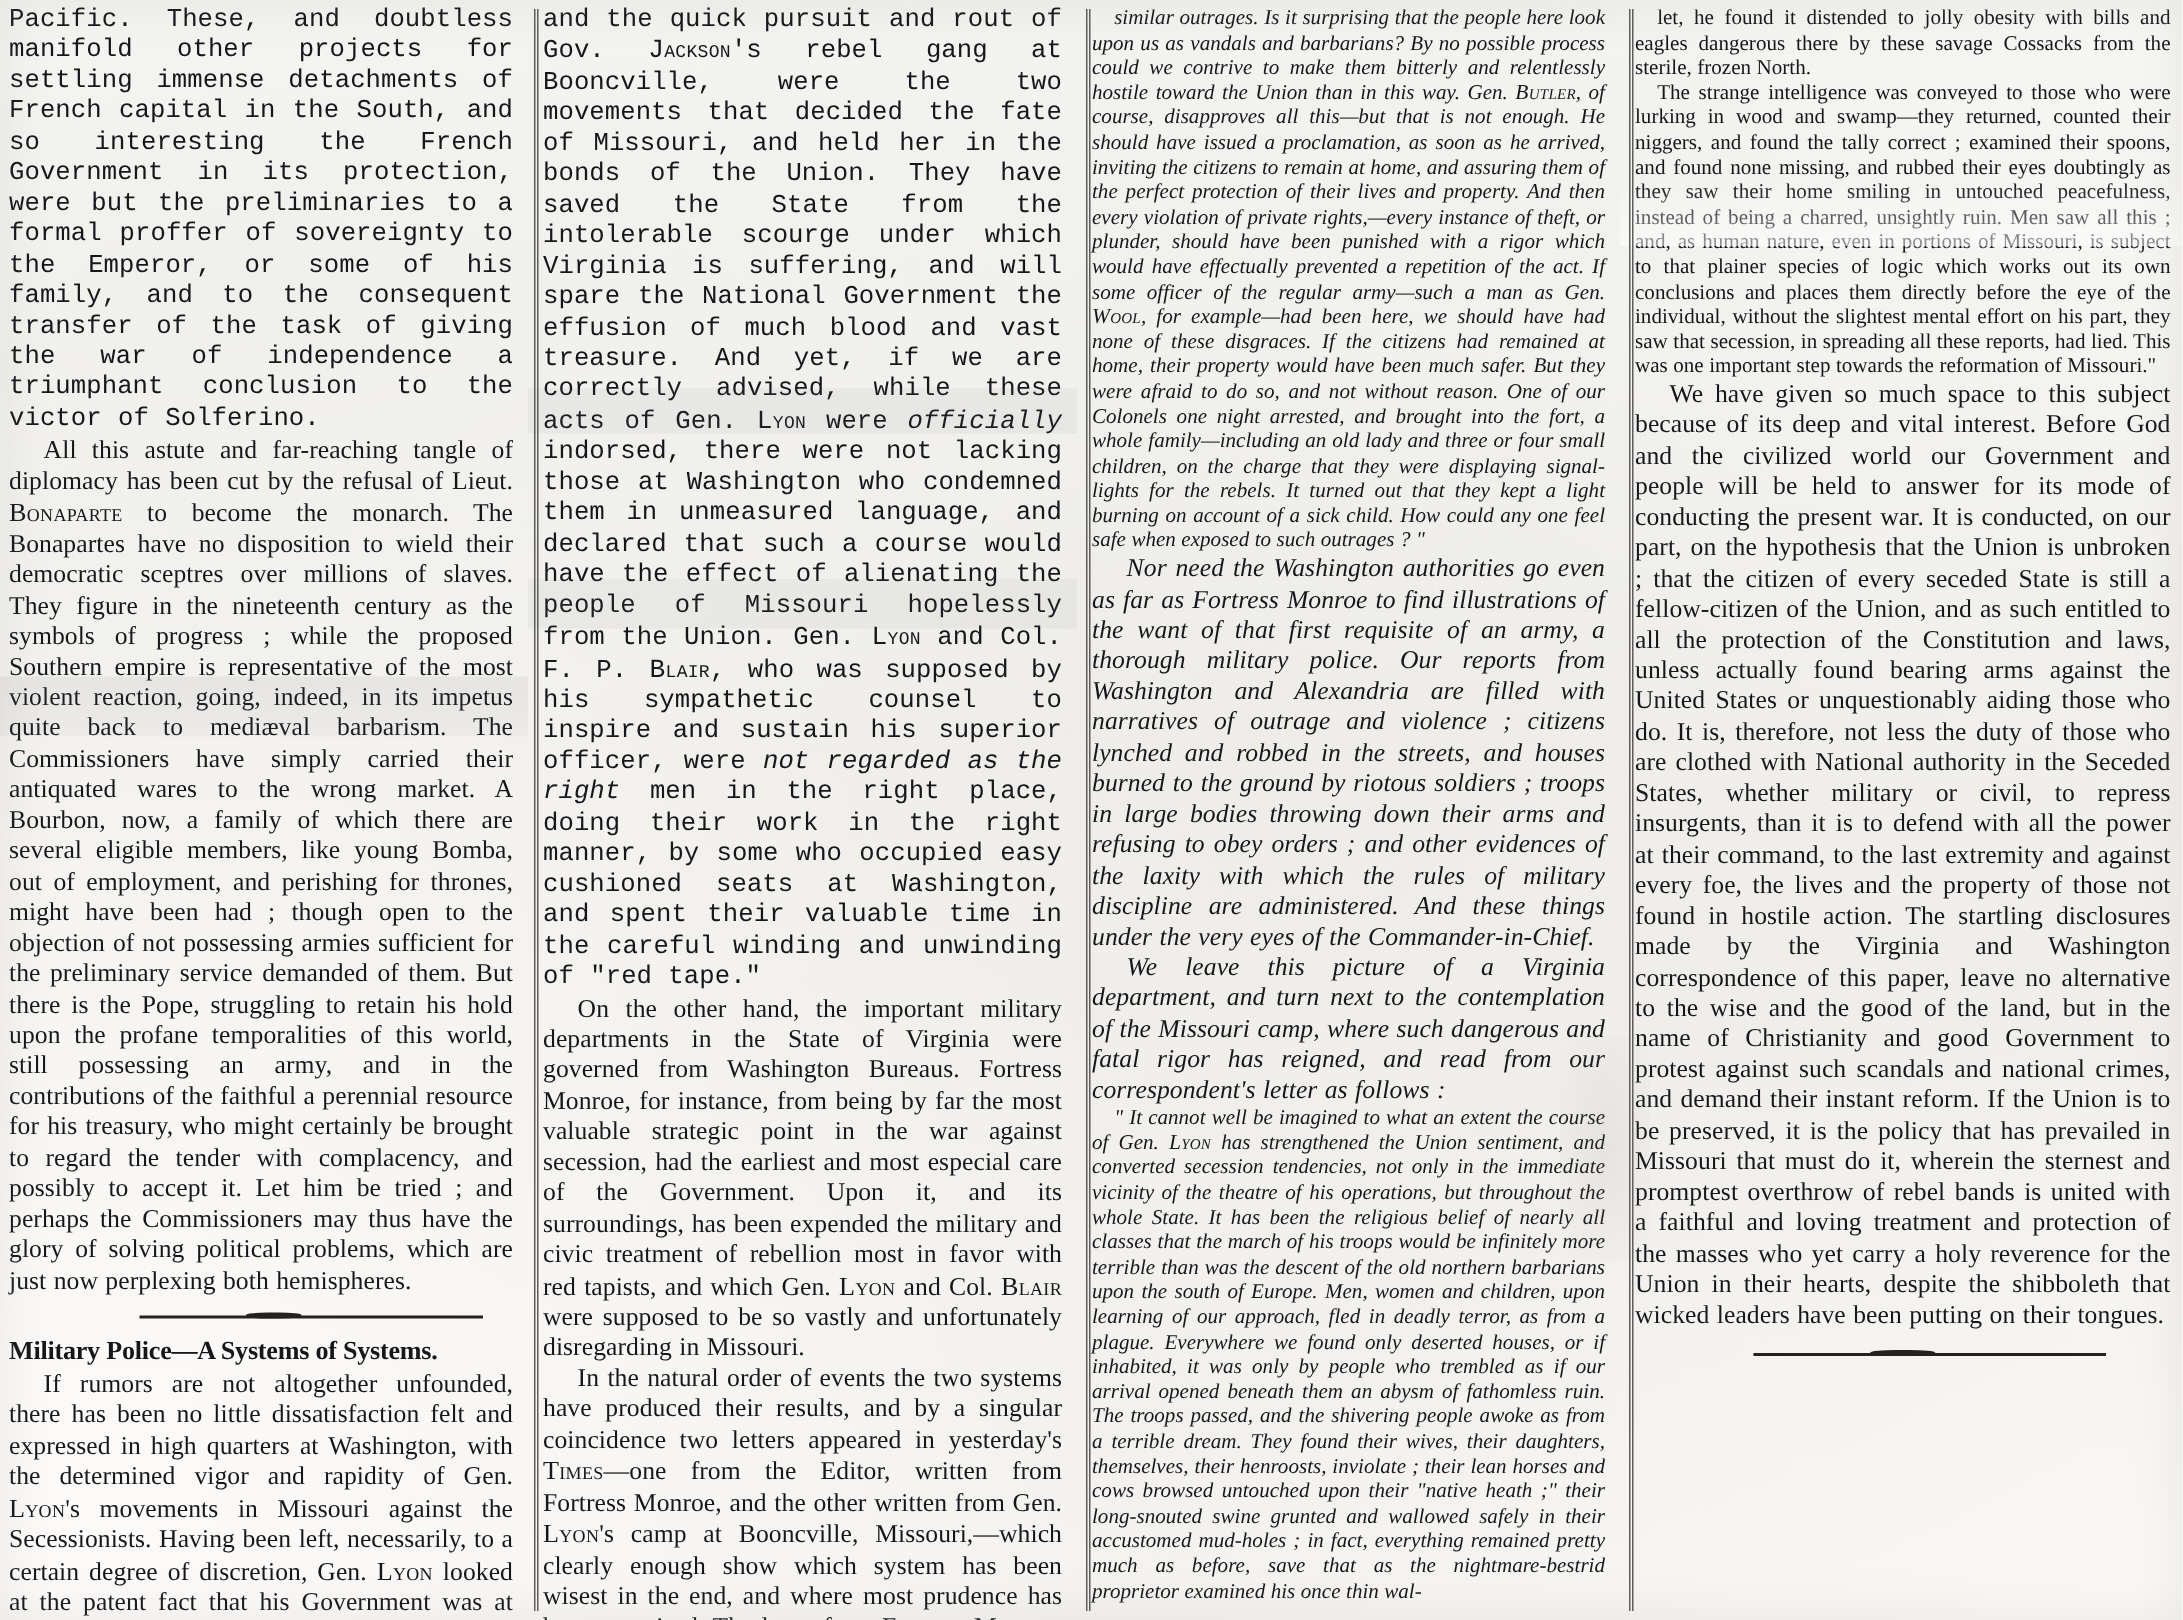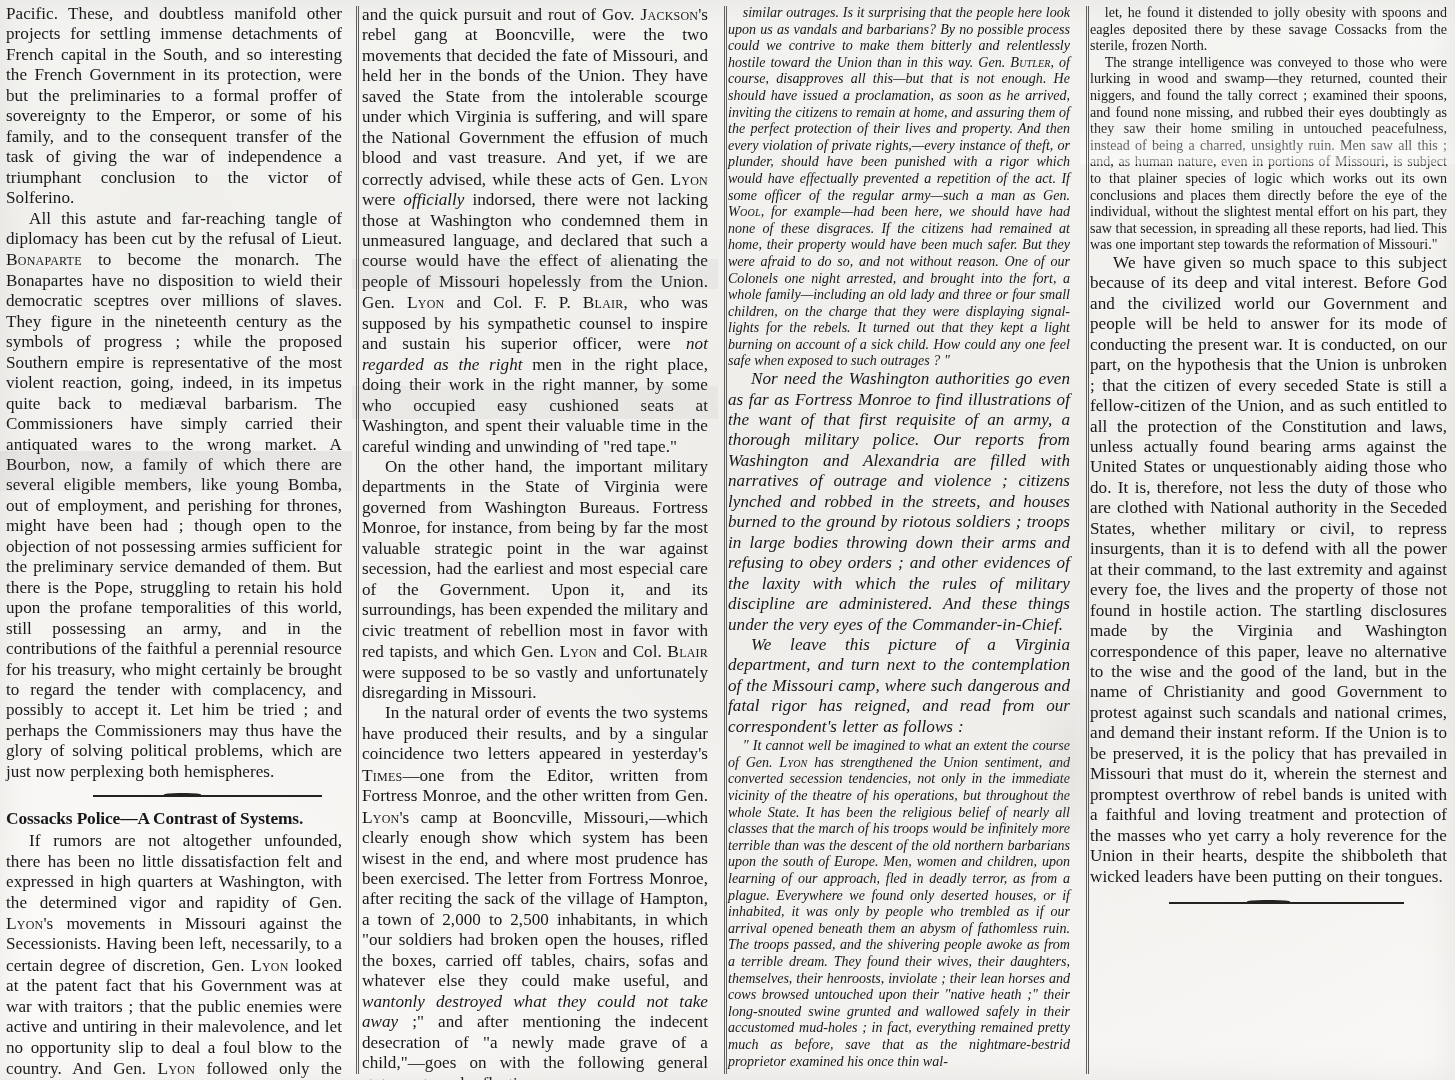--- a/index.html
+++ b/index.html
@@ -79,21 +79,21 @@
     hyphens: manual;
   }
 
   .body p {
     font-size: 17.1px;
     line-height: 20.45px;
     letter-spacing: 0.04px;
     text-indent: 1.35em;
     word-spacing: 0.035em;
   }
-  .body p.noindent { text-indent: 0; }
+  .body p.noindent { text-indent: 0; font-family: Liberation Mono, monospace; }
 
   
   .quoted p {
     font-size: 14.05px;
     line-height: 16.6px;
     text-indent: 1.05em;
     word-spacing: 0.01em;
   }
 
   
@@ -206,21 +206,21 @@
 
     <div class="col col-1">
       <div class="artifact band-1"></div>
       <div class="body">
         <p class="noindent">Pacific. These, and doubtless manifold other projects for settling immense detachments of French capital in the South, and so interesting the French Government in its protection, were but the preliminaries to a formal proffer of sovereignty to the Emperor, or some of his family, and to the consequent transfer of the task of giving the war of independence a triumphant conclusion to the victor of Solferino.</p>
         <p>All this astute and far-reaching tangle of diplomacy has been cut by the refusal of Lieut. <span class="sc">Bonaparte</span> to become the monarch. The Bonapartes have no disposition to wield their democratic sceptres over millions of slaves. They figure in the nineteenth century as the symbols of progress ; while the proposed Southern empire is representative of the most violent reaction, going, indeed, in its impetus quite back to mediæval barbarism. The Commissioners have simply carried their antiquated wares to the wrong market. A Bourbon, now, a family of which there are several eligible members, like young Bomba, out of employment, and perishing for thrones, might have been had ; though open to the objection of not possessing armies sufficient for the preliminary service demanded of them. But there is the Pope, struggling to retain his hold upon the profane temporalities of this world, still possessing an army, and in the contributions of the faithful a perennial resource for his treasury, who might certainly be brought to regard the tender with complacency, and possibly to accept it. Let him be tried ; and perhaps the Commissioners may thus have the glory of solving political problems, which are just now perplexing both hemispheres.</p>
       </div>
 
       <div class="divider"></div>
 
-      <div class="headline">Cossacks Police—A Contrast of Systems.</div>
+      <div class="headline">Military Police—A Systems of Systems.</div>
 
       <div class="body">
         <p>If rumors are not altogether unfounded, there has been no little dissatisfaction felt and expressed in high quarters at Washington, with the determined vigor and rapidity of Gen. <span class="sc">Lyon</span>'s movements in Missouri against the Secessionists. Having been left, necessarily, to a certain degree of discretion, Gen. <span class="sc">Lyon</span> looked at the patent fact that his Government was at war with traitors ; that the public enemies were active and untiring in their malevolence, and let no opportunity slip to deal a foul blow to the country. And Gen. <span class="sc">Lyon</span> followed only the faithful soldier's impulse, in such circumstances, to disarm the enemy whenever he could, and whip him when he could not.</p>
 
       </div>
     </div>
 
     <div class="col col-2">
       <div class="artifact band-2"></div>
       <div class="artifact band-3"></div>
@@ -241,21 +241,21 @@
         <p>We leave this picture of a Virginia department, and turn next to the contemplation of the Missouri camp, where such dangerous and fatal rigor has reigned, and read from our correspondent's letter as follows :</p>
       </div>
       <div class="quoted">
         <p>" It cannot well be imagined to what an extent the course of Gen. <span class="sc">Lyon</span> has strengthened the Union sentiment, and converted secession tendencies, not only in the immediate vicinity of the theatre of his operations, but throughout the whole State. It has been the religious belief of nearly all classes that the march of his troops would be infinitely more terrible than was the descent of the old northern barbarians upon the south of Europe. Men, women and children, upon learning of our approach, fled in deadly terror, as from a plague. Everywhere we found only deserted houses, or if inhabited, it was only by people who trembled as if our arrival opened beneath them an abysm of fathomless ruin. The troops passed, and the shivering people awoke as from a terrible dream. They found their wives, their daughters, themselves, their henroosts, inviolate ; their lean horses and cows browsed untouched upon their "native heath ;" their long-snouted swine grunted and wallowed safely in their accustomed mud-holes ; in fact, everything remained pretty much as before, save that as the nightmare-bestrid proprietor examined his once thin wal-</p>
       </div>
     </div>
 
     <div class="col col-4">
       <div class="artifact band-4"></div>
       <div class="quoted">
-        <p class="noindent">let, he found it distended to jolly obesity with spoons and eagles deposited there by these savage Cossacks from the sterile, frozen North.</p>
+        <p class="noindent">let, he found it distended to jolly obesity with bills and eagles dangerous there by these savage Cossacks from the sterile, frozen North.</p>
         <p>The strange intelligence was conveyed to those who were lurking in wood and swamp—they returned, counted their niggers, and found the tally correct ; examined their spoons, and found none missing, and rubbed their eyes doubtingly as they saw their home smiling in untouched peacefulness, instead of being a charred, unsightly ruin. Men saw all this ; and, as human nature, even in portions of Missouri, is subject to that plainer species of logic which works out its own conclusions and places them directly before the eye of the individual, without the slightest mental effort on his part, they saw that secession, in spreading all these reports, had lied. This was one important step towards the reformation of Missouri."</p>
       </div>
       <div class="body">
         <p>We have given so much space to this subject because of its deep and vital interest. Before God and the civilized world our Government and people will be held to answer for its mode of conducting the present war. It is conducted, on our part, on the hypothesis that the Union is unbroken ; that the citizen of every seceded State is still a fellow-citizen of the Union, and as such entitled to all the protection of the Constitution and laws, unless actually found bearing arms against the United States or unquestionably aiding those who do. It is, therefore, not less the duty of those who are clothed with National authority in the Seceded States, whether military or civil, to repress insurgents, than it is to defend with all the power at their command, to the last extremity and against every foe, the lives and the property of those not found in hostile action. The startling disclosures made by the Virginia and Washington correspondence of this paper, leave no alternative to the wise and the good of the land, but in the name of Christianity and good Government to protest against such scandals and national crimes, and demand their instant reform. If the Union is to be preserved, it is the policy that has prevailed in Missouri that must do it, wherein the sternest and promptest overthrow of rebel bands is united with a faithful and loving treatment and protection of the masses who yet carry a holy reverence for the Union in their hearts, despite the shibboleth that wicked leaders have been putting on their tongues.</p>
       </div>
       <div class="divider-end"></div>
     </div>
 
   </div>
 

